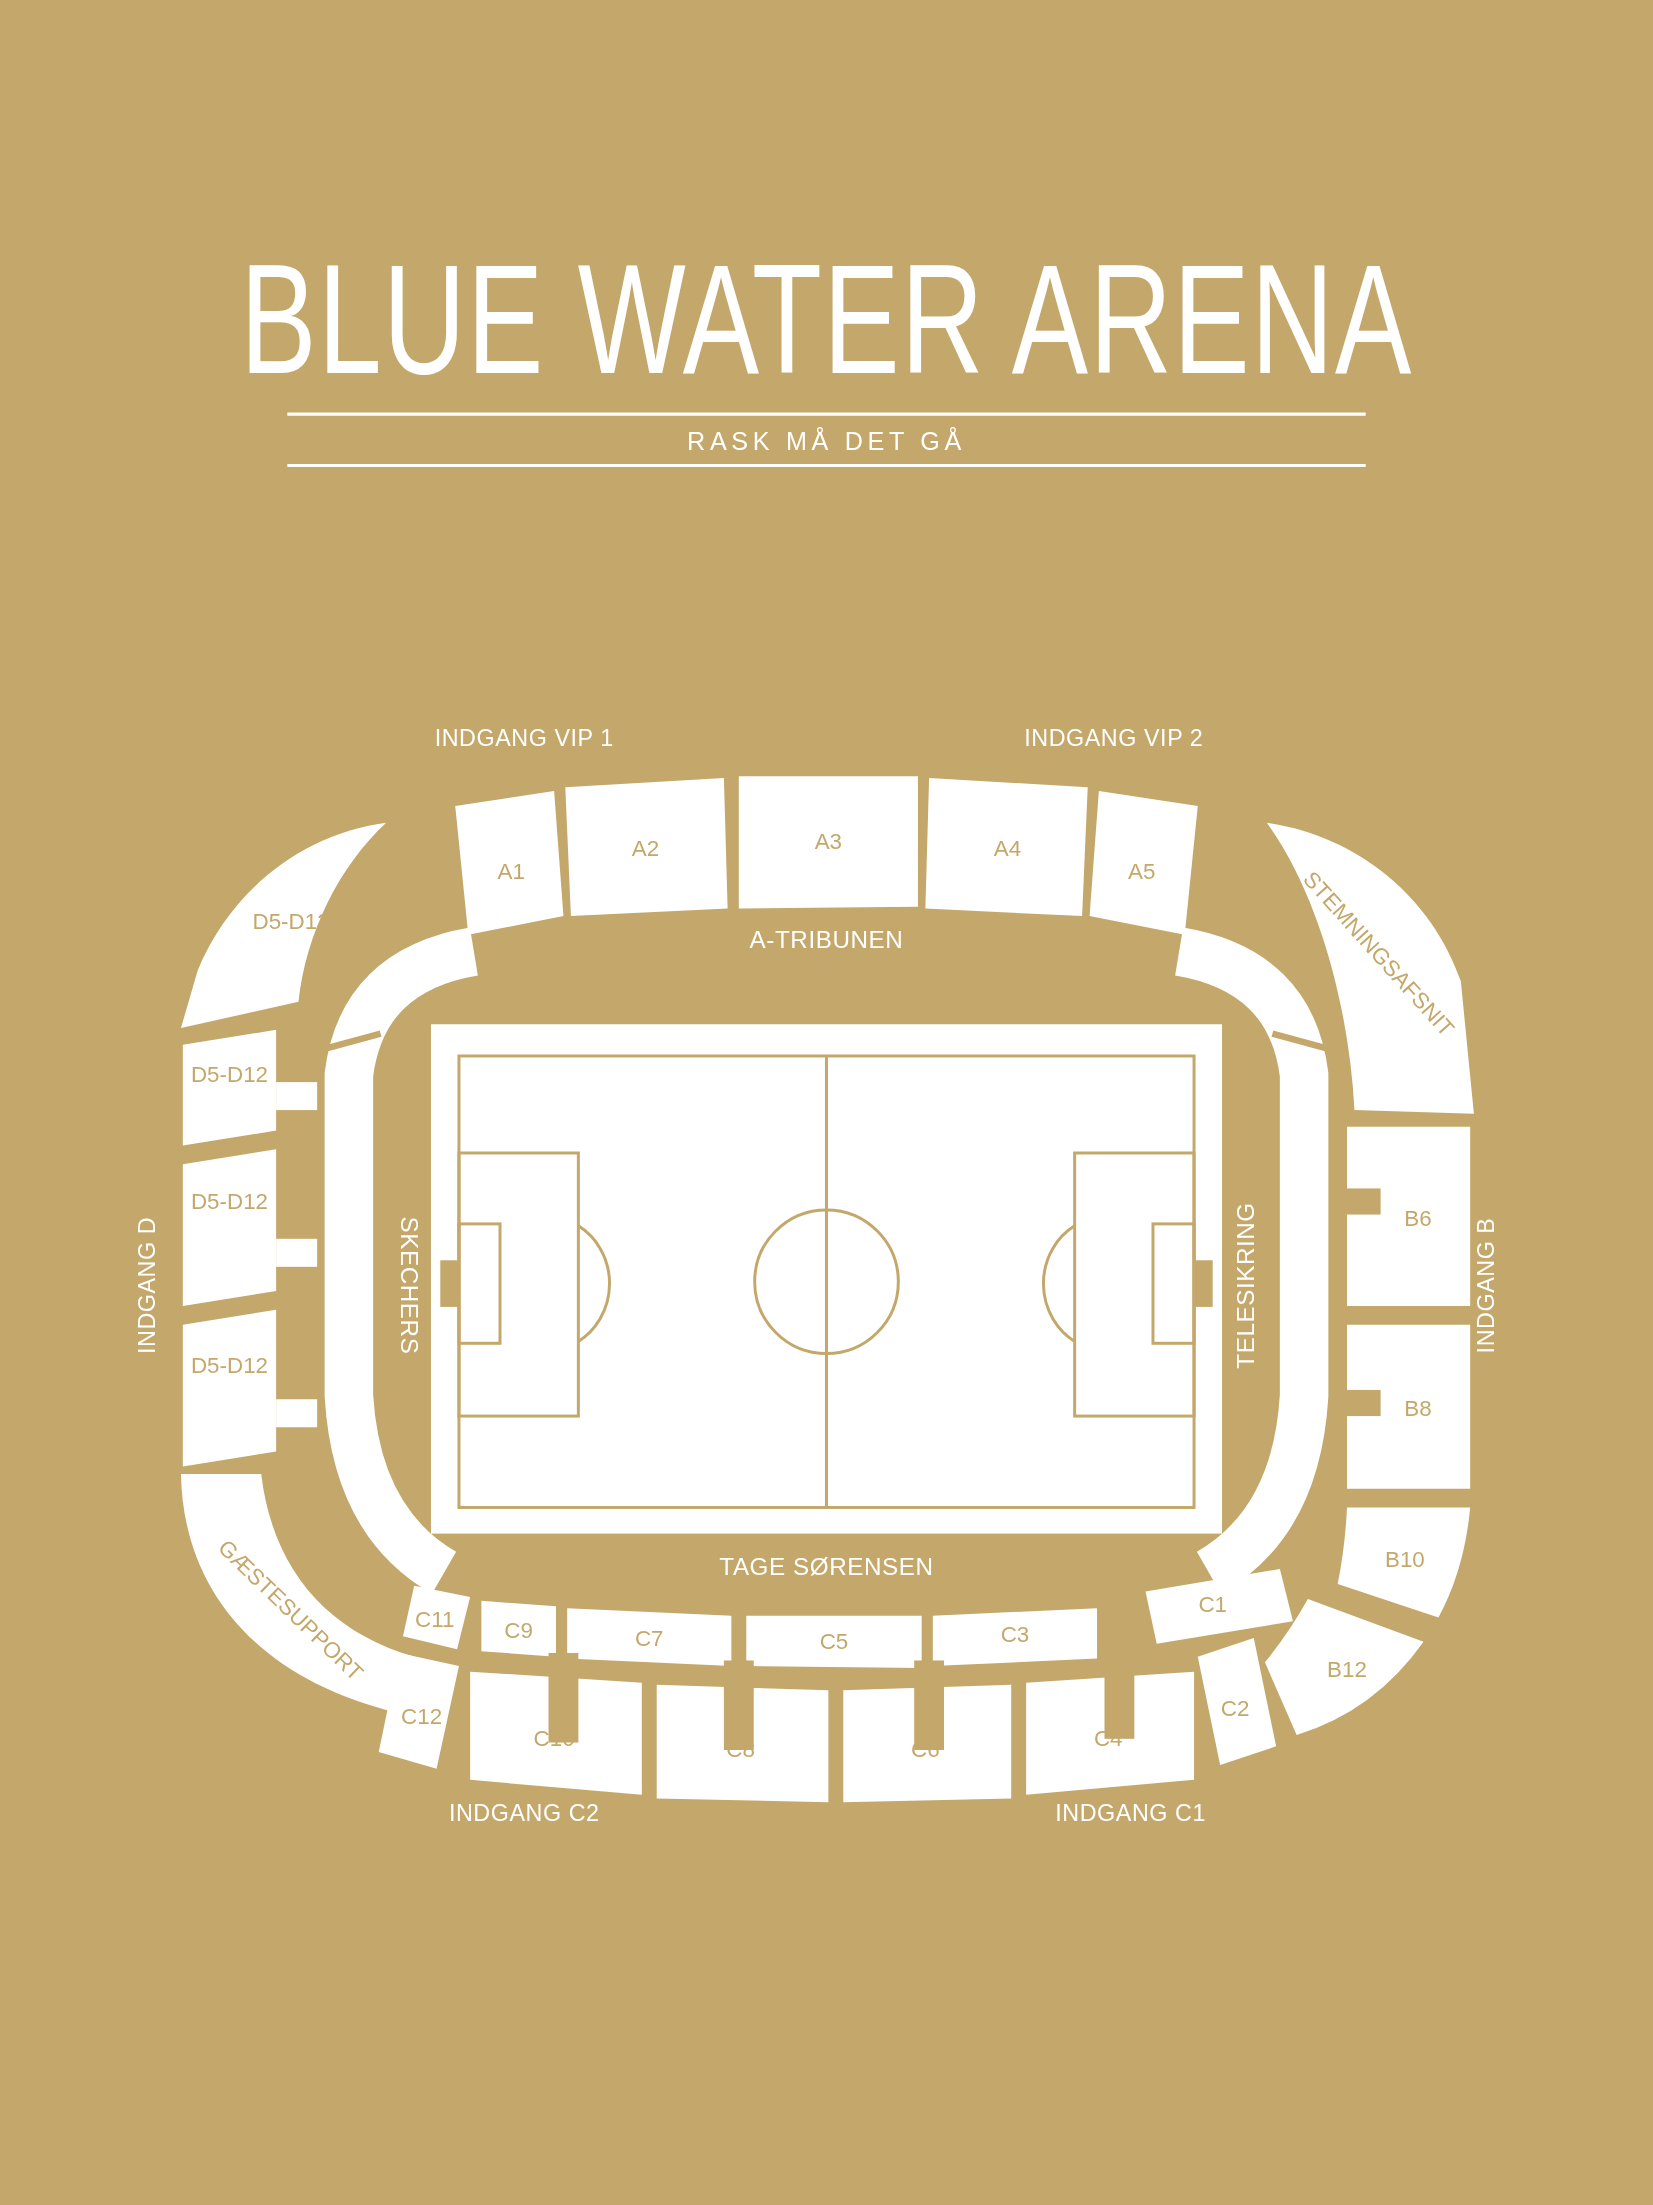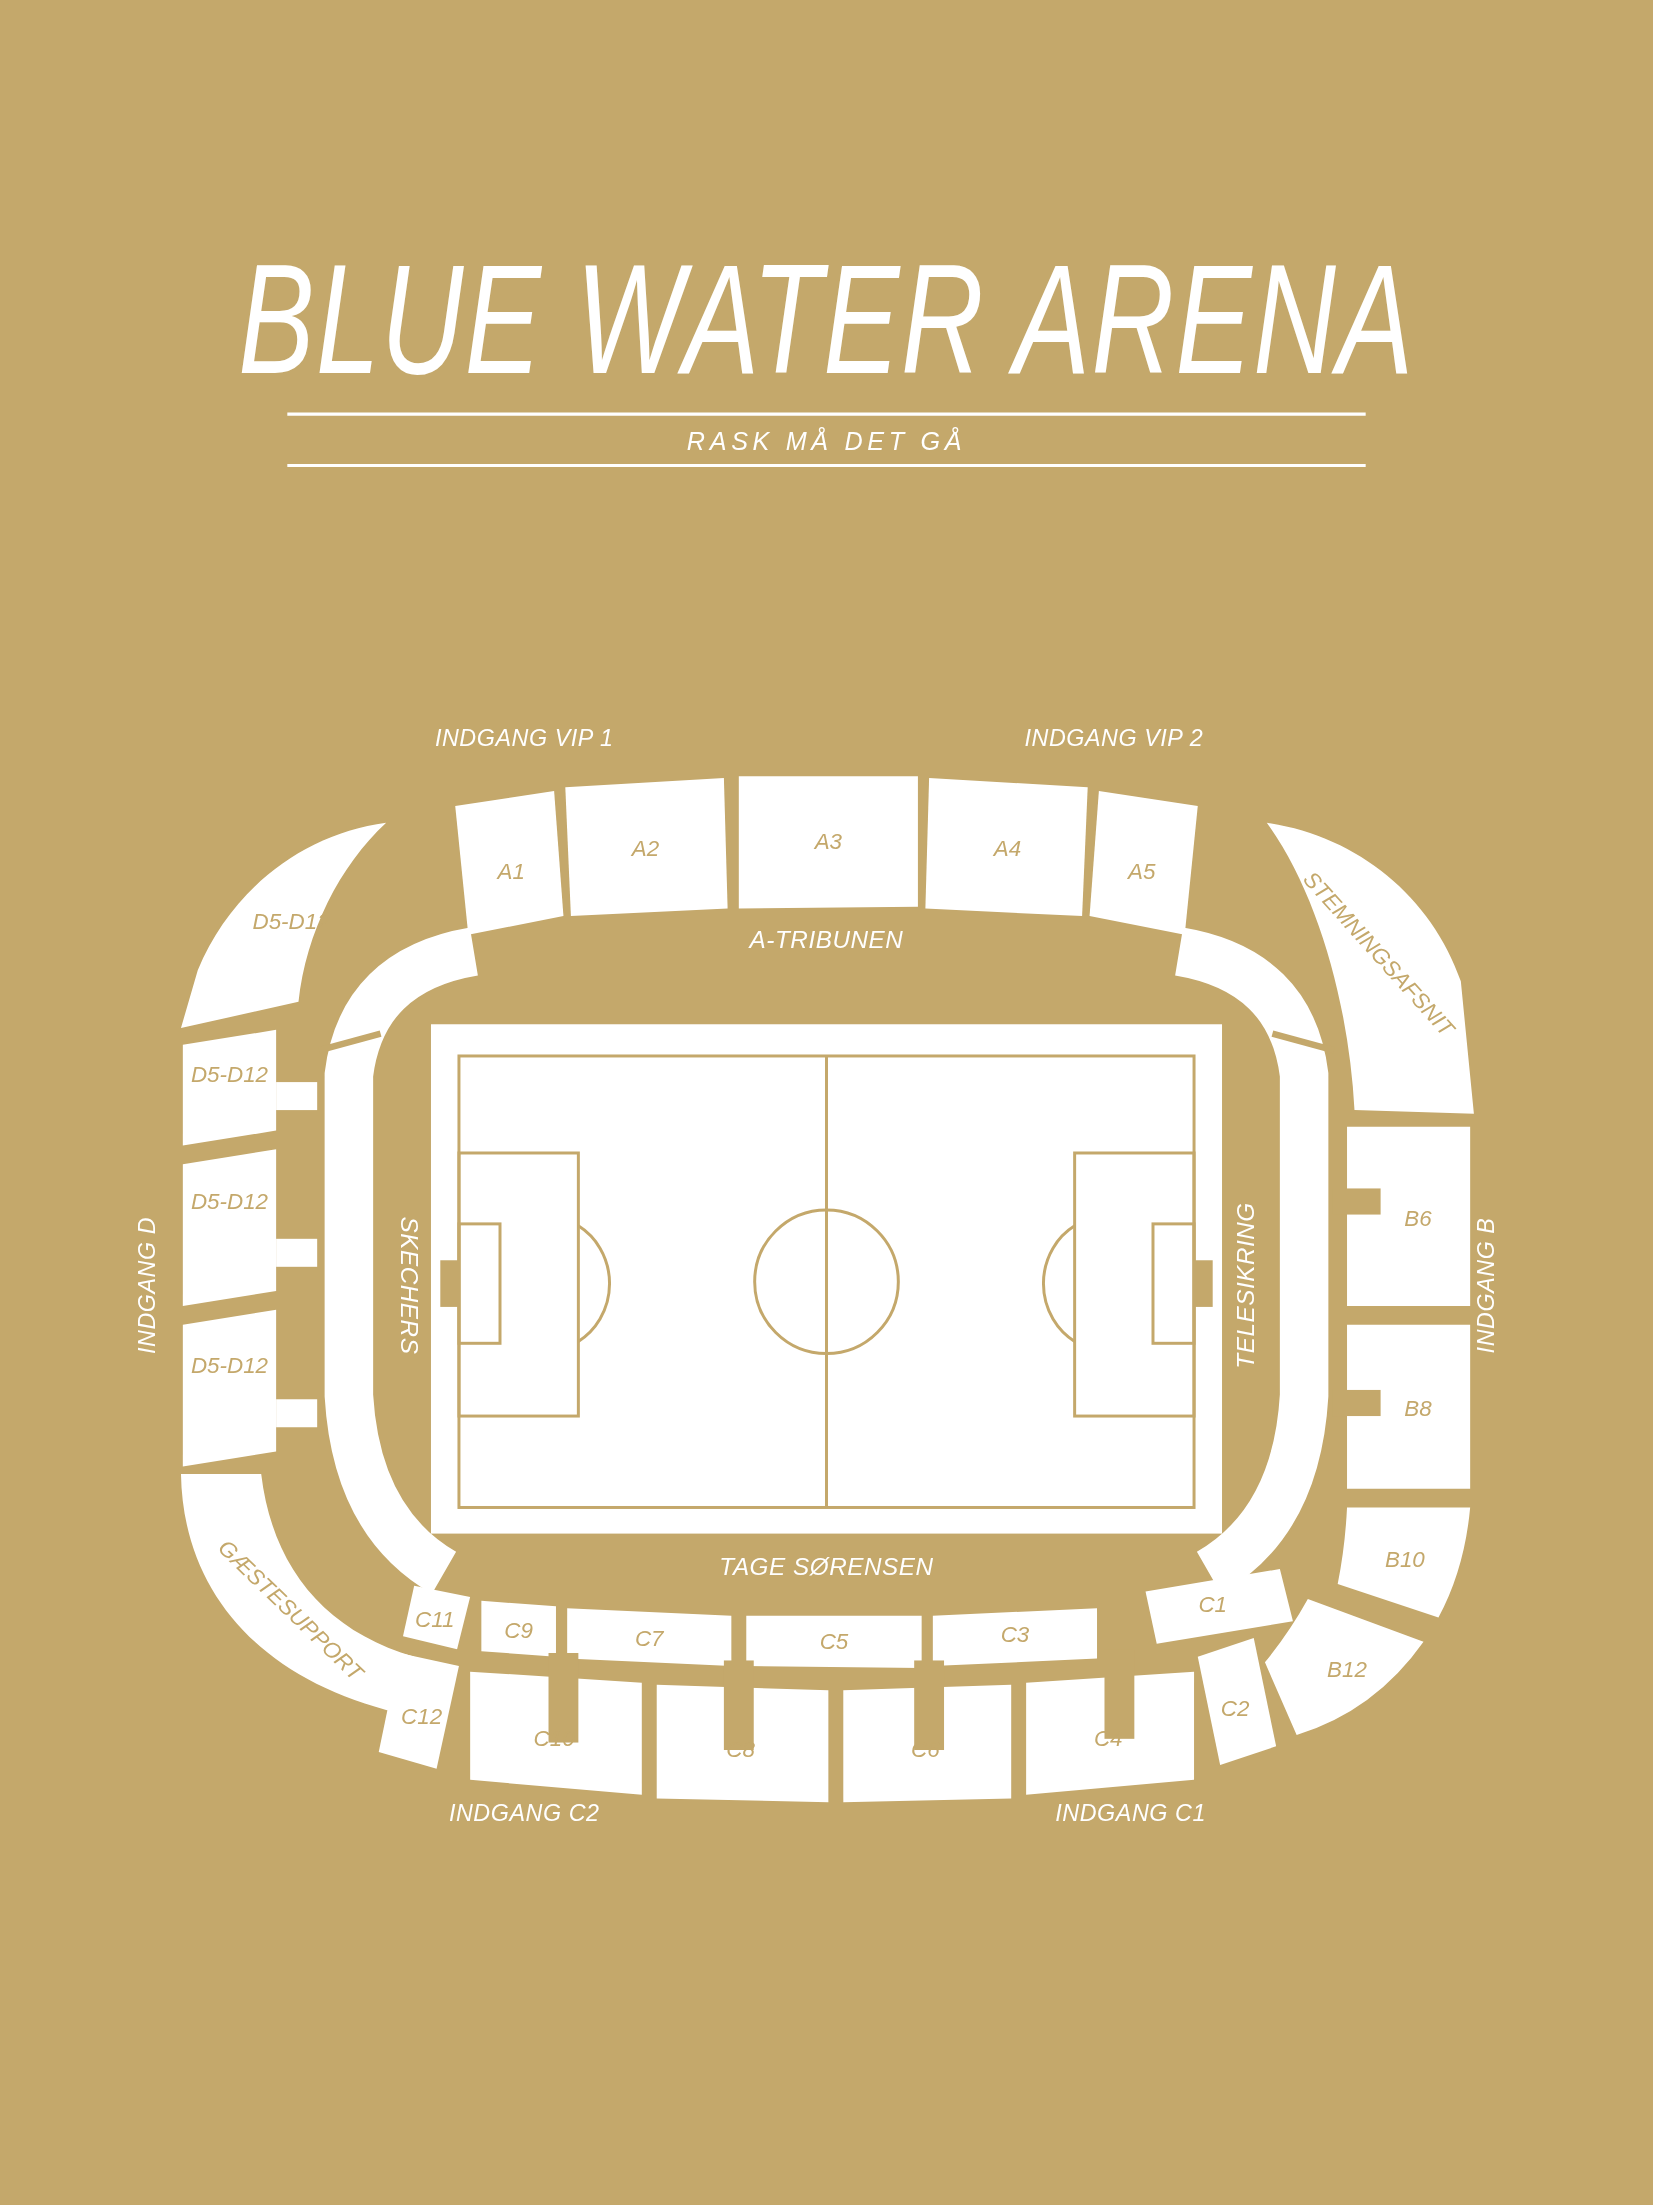--- a/index.html
+++ b/index.html
@@ -1,16 +1,16 @@
 <!DOCTYPE html>
 <html style="font-size:7.5px"><head>
 <meta charset="utf-8">
 <style>
   html,body{margin:0;padding:0;background:#C4A86B;}
-  .poster-wrap{width:100vw;display:block;font-style:italic;}
+  .poster-wrap{width:100vw;display:block;}
   svg{display:block;width:100vw;height:auto;}
   .sec{fill:#FFFFFF;stroke:none;}
   .pitchline{fill:none;stroke:#C4A86B;stroke-width:1.6;}
   .goldfill{fill:#C4A86B;}
   .ringband{fill:none;stroke:#FFFFFF;stroke-width:26;}
   .ringcut{stroke:#C4A86B;stroke-width:3.5;fill:none;}
   .lbl-gold{fill:#C4A86B;font-family:"Liberation Sans",sans-serif;font-size:12px;text-anchor:middle;}
   .lbl-white{fill:#FFFFFF;font-family:"Liberation Sans",sans-serif;font-size:12.5px;text-anchor:middle;letter-spacing:.3px;}
   .lbl-stand{font-size:13px;}
   .title{fill:#FFFFFF;font-family:"Liberation Sans",sans-serif;font-size:84px;text-anchor:middle;letter-spacing:1px;}

